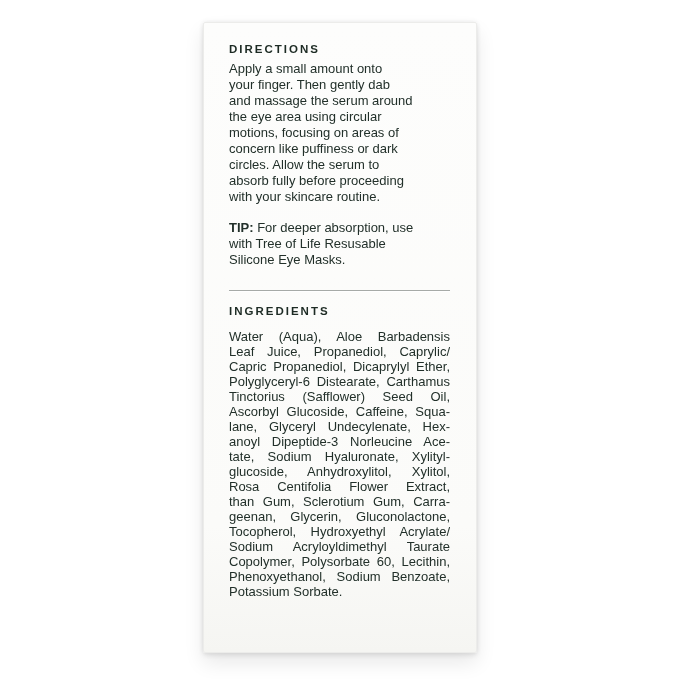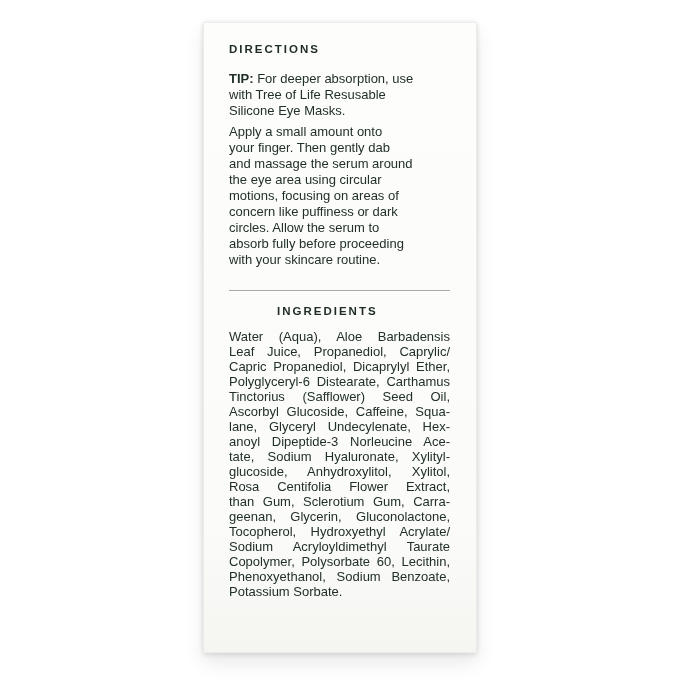--- a/index.html
+++ b/index.html
@@ -42,57 +42,57 @@
   .directions-body { margin-top: 5px; }
   .directions-body .ln, .tip-body .ln { line-height: 16px; }
   .tip-body { margin-top: 15px; }
   .bold { font-weight: bold; }
   .divider {
     margin-top: 22px;
     height: 1px;
     background: #a6aaa7;
     box-shadow: 0 1px 0 rgba(255,255,255,0.9);
   }
-  .ingredients-heading { margin-top: 14px; margin-left: 48px; }
+  .ingredients-heading { margin-top: 14px; }
   .ingredients-body { margin-top: 11px; }
   .ingredients-body .ln {
     line-height: 15px;
     overflow: hidden;
     white-space: nowrap;
   }
   .ingredients-body .ln.just {
     text-align: justify;
     text-align-last: justify;
     white-space: normal;
   }
 </style>
 </head>
 <body>
 
 <div class="scene">
   <div class="box">
 
     <div class="heading">DIRECTIONS</div>
 
-    <div class="body tip-body">
-      <div class="ln"><span class="bold">TIP:</span><span> For deeper absorption, use</span></div>
-      <div class="ln">with Tree of Life Resusable</div>
-      <div class="ln">Silicone Eye Masks.</div>
-    </div>
-
     <div class="body directions-body">
       <div class="ln">Apply a small amount onto</div>
       <div class="ln">your finger. Then gently dab</div>
       <div class="ln">and massage the serum around</div>
       <div class="ln">the eye area using circular</div>
       <div class="ln">motions, focusing on areas of</div>
       <div class="ln">concern like puffiness or dark</div>
       <div class="ln">circles. Allow the serum to</div>
       <div class="ln">absorb fully before proceeding</div>
       <div class="ln">with your skincare routine.</div>
+    </div>
+
+    <div class="body tip-body">
+      <div class="ln"><span class="bold">TIP:</span><span> For deeper absorption, use</span></div>
+      <div class="ln">with Tree of Life Resusable</div>
+      <div class="ln">Silicone Eye Masks.</div>
     </div>
 
     <div class="divider"></div>
 
     <div class="heading ingredients-heading">INGREDIENTS</div>
 
     <div class="body ingredients-body">
       <div class="ln just">Water (Aqua), Aloe Barbadensis</div>
       <div class="ln just">Leaf Juice, Propanediol, Caprylic/</div>
       <div class="ln just">Capric Propanediol, Dicaprylyl Ether,</div>

